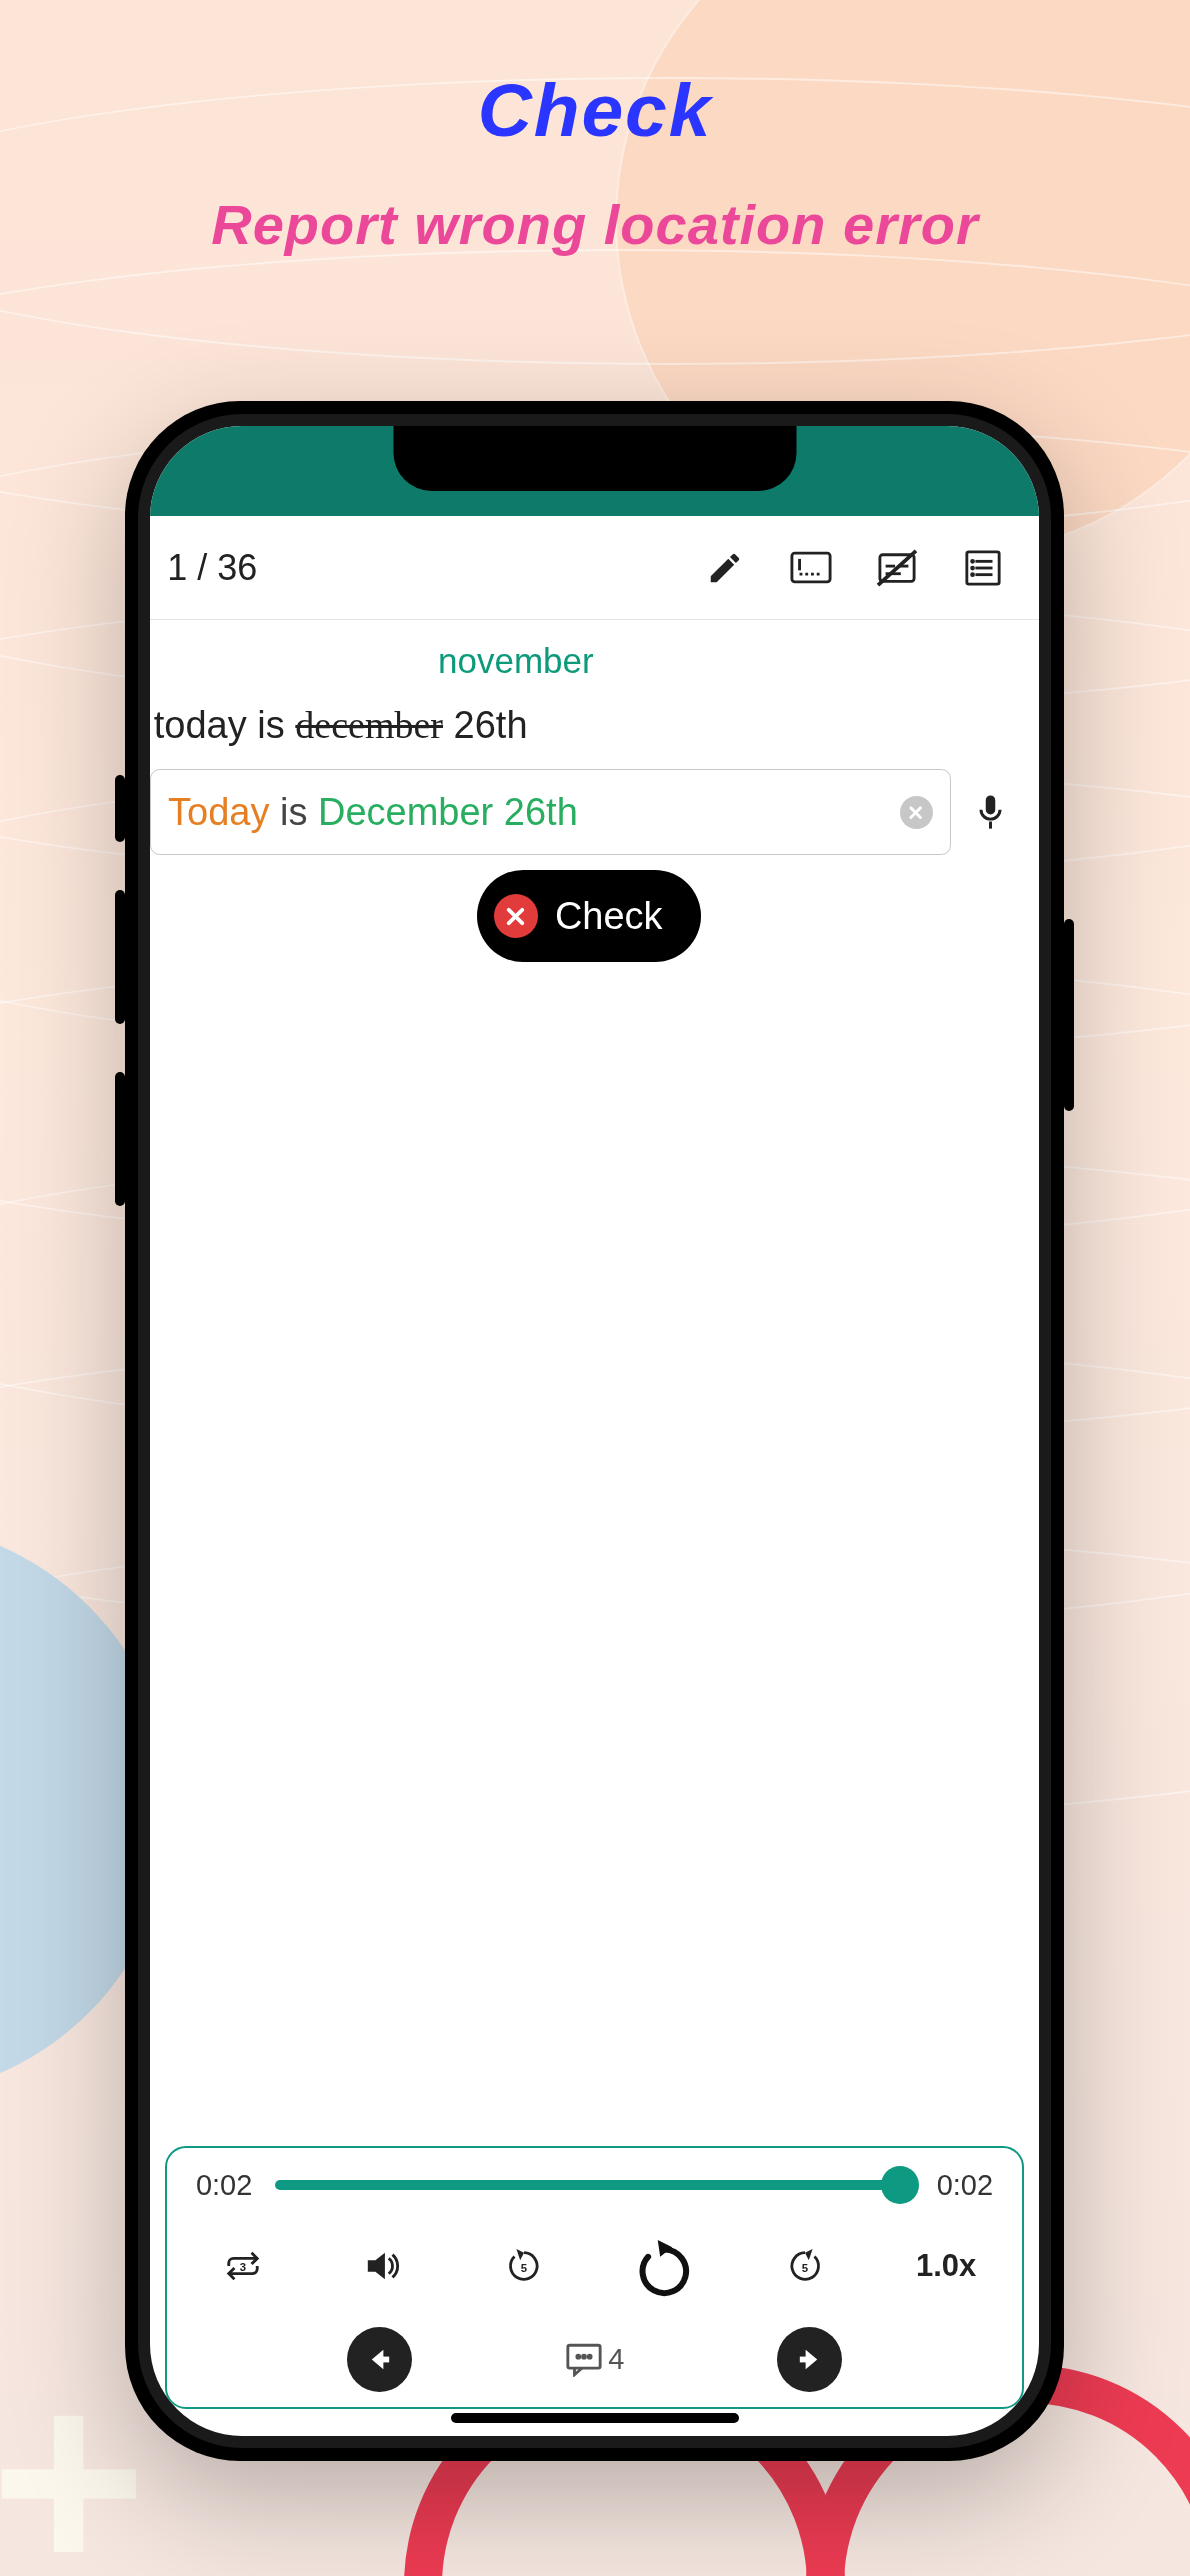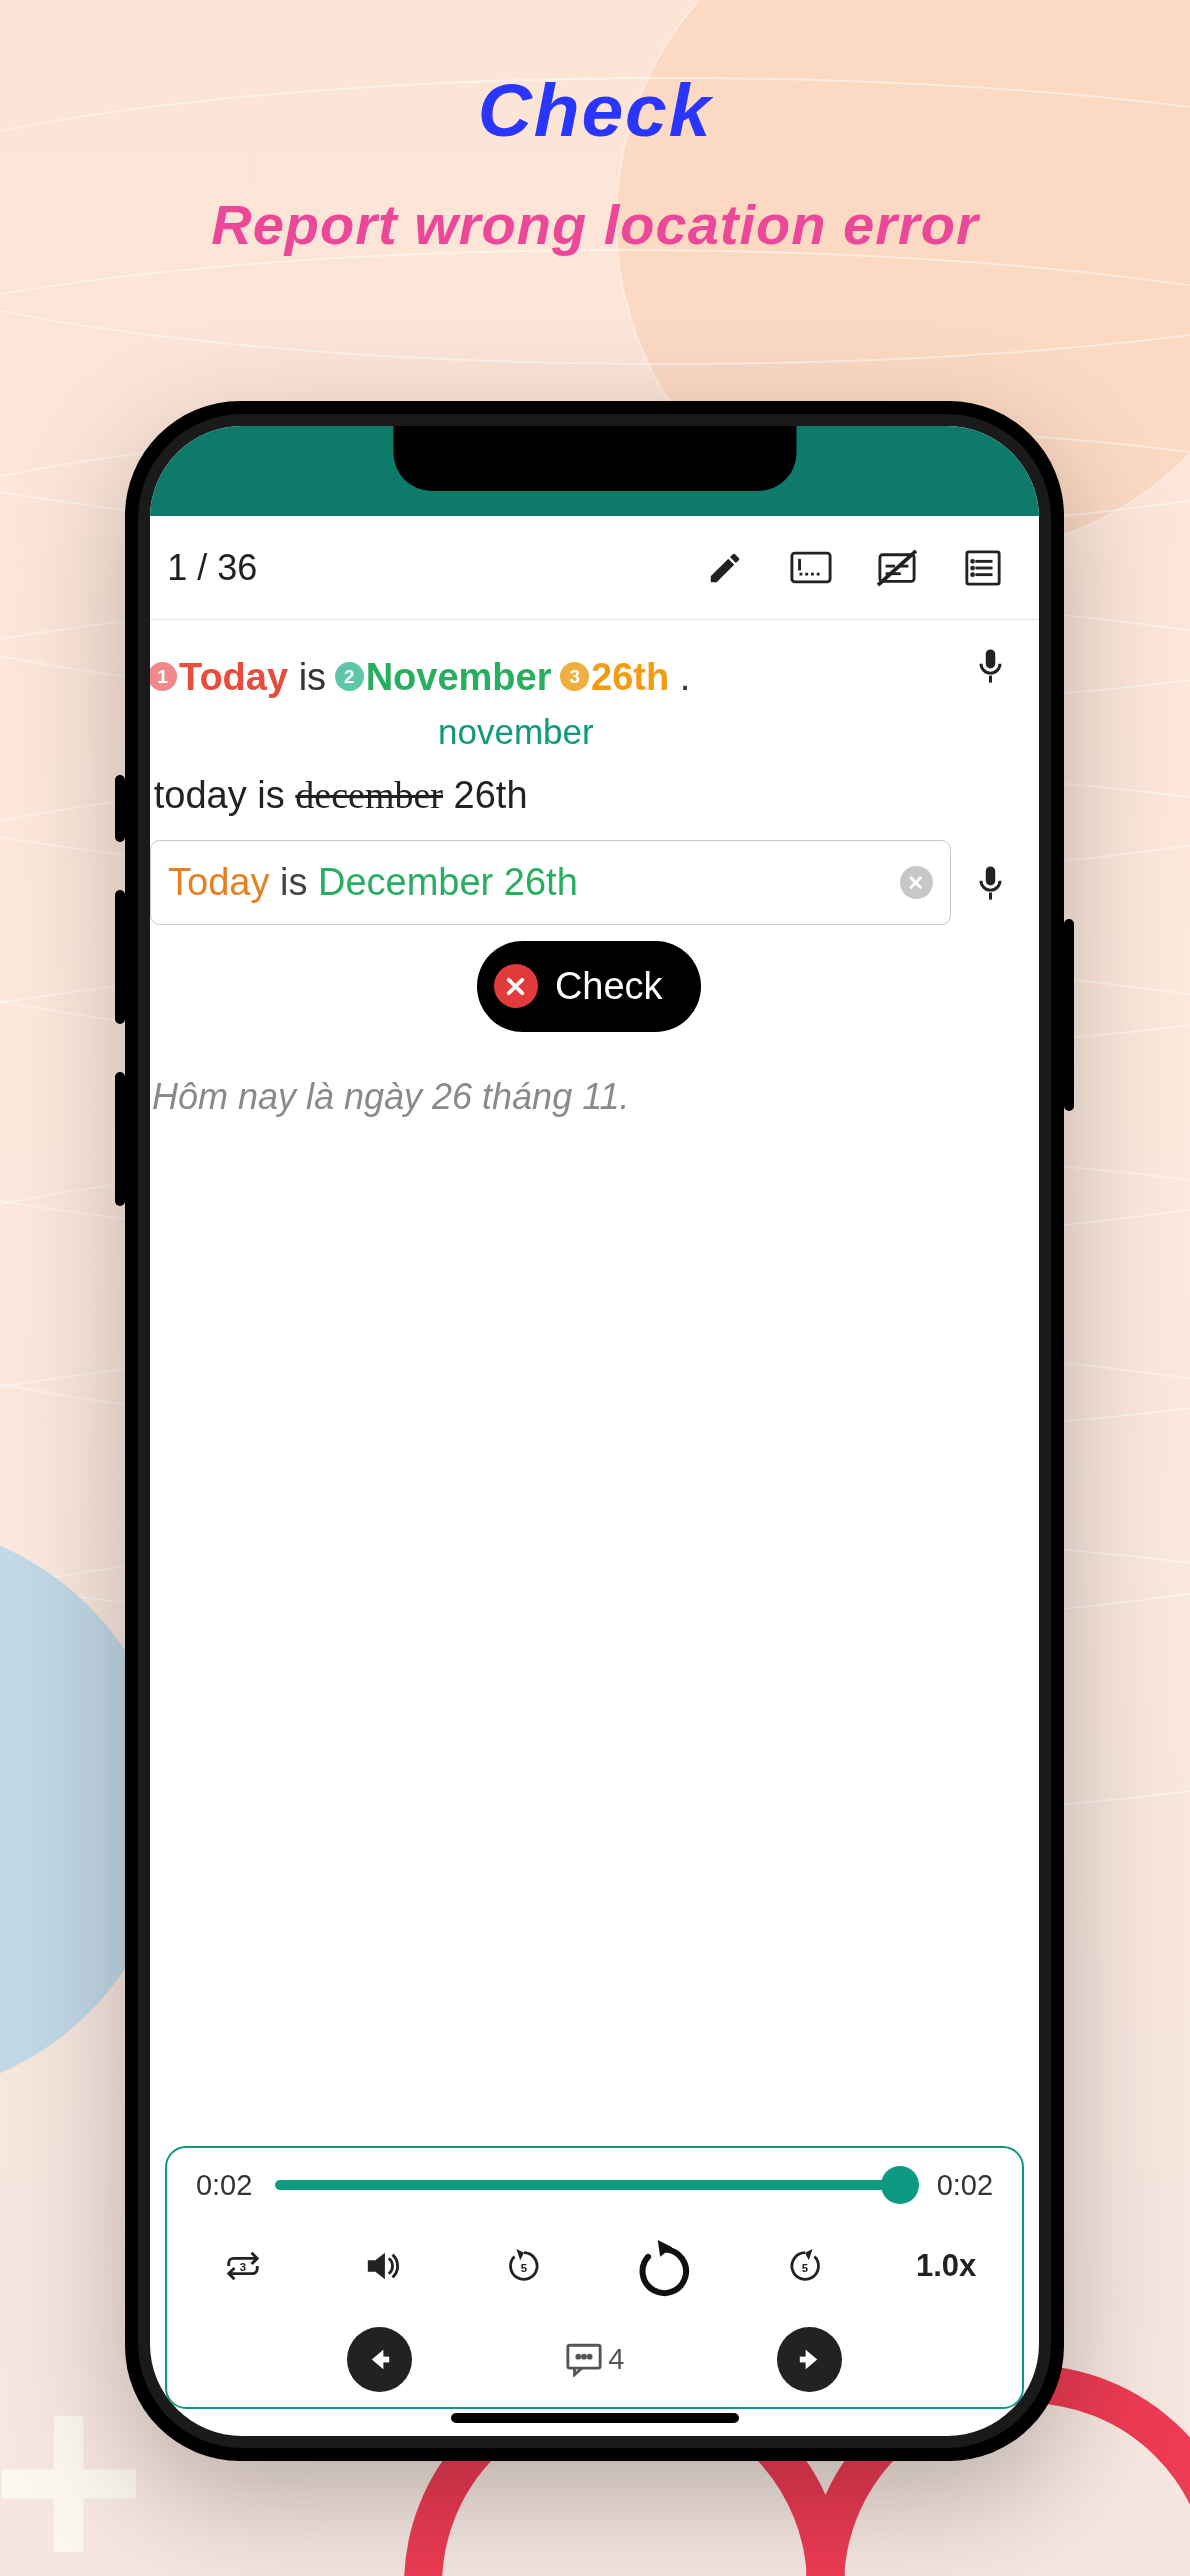--- a/index.html
+++ b/index.html
@@ -438,35 +438,20 @@
             <line x1="12" y1="20" x2="30" y2="20"></line>
             <line x1="12" y1="27" x2="30" y2="27"></line>
             <circle cx="9" cy="13" r="1" fill="#222"></circle>
             <circle cx="9" cy="20" r="1" fill="#222"></circle>
             <circle cx="9" cy="27" r="1" fill="#222"></circle>
           </svg>
       </div>
     </div>
 
     <div class="content">
-      <div class="sentence-row">
-        <div class="sentence-txt">
-          <span class="num-badge nb1">1</span><span class="w-red">Today</span>
-          <span class="w-black">is </span>
-          <span class="num-badge nb2">2</span><span class="w-green">November</span>
-          <span class="num-badge nb3">3</span><span class="w-orange">26th</span><span class="w-black"> .</span>
-        </div>
-        <div class="mic-btn">
-          <svg width="29" height="38" viewBox="0 0 24 32" fill="#222">
-              <rect x="8" y="2" width="8" height="16" rx="4"></rect>
-              <path d="M4 14a8 8 0 0 0 16 0" fill="none" stroke="#222" stroke-width="2.5"></path>
-              <line x1="12" y1="24" x2="12" y2="30" stroke="#222" stroke-width="2.5"></line>
-            </svg>
-        </div>
-      </div>
 
       <div class="correction-line">november</div>
 
       <div class="user-line">
         <span>today is </span><span class="strike">december</span><span> 26th</span>
       </div>
 
       <div class="input-row">
         <div class="input-box">
           <span class="input-text">
@@ -493,21 +478,20 @@
           <span class="check-x">
             <svg width="23" height="23" viewBox="0 0 24 24" stroke="white" stroke-width="4" stroke-linecap="round">
                 <line x1="5" y1="5" x2="19" y2="19"></line>
                 <line x1="19" y1="5" x2="5" y2="19"></line>
               </svg>
           </span>
           <span>Check</span>
         </div>
       </div>
 
-      <div class="translation">Hôm nay là ngày 26 tháng 11.</div>
     </div>
 
     <div class="player">
       <div class="progress-row">
         <span class="time-label">0:02</span>
         <div class="track">
           <div class="thumb"></div>
         </div>
         <span class="time-label">0:02</span>
       </div>

